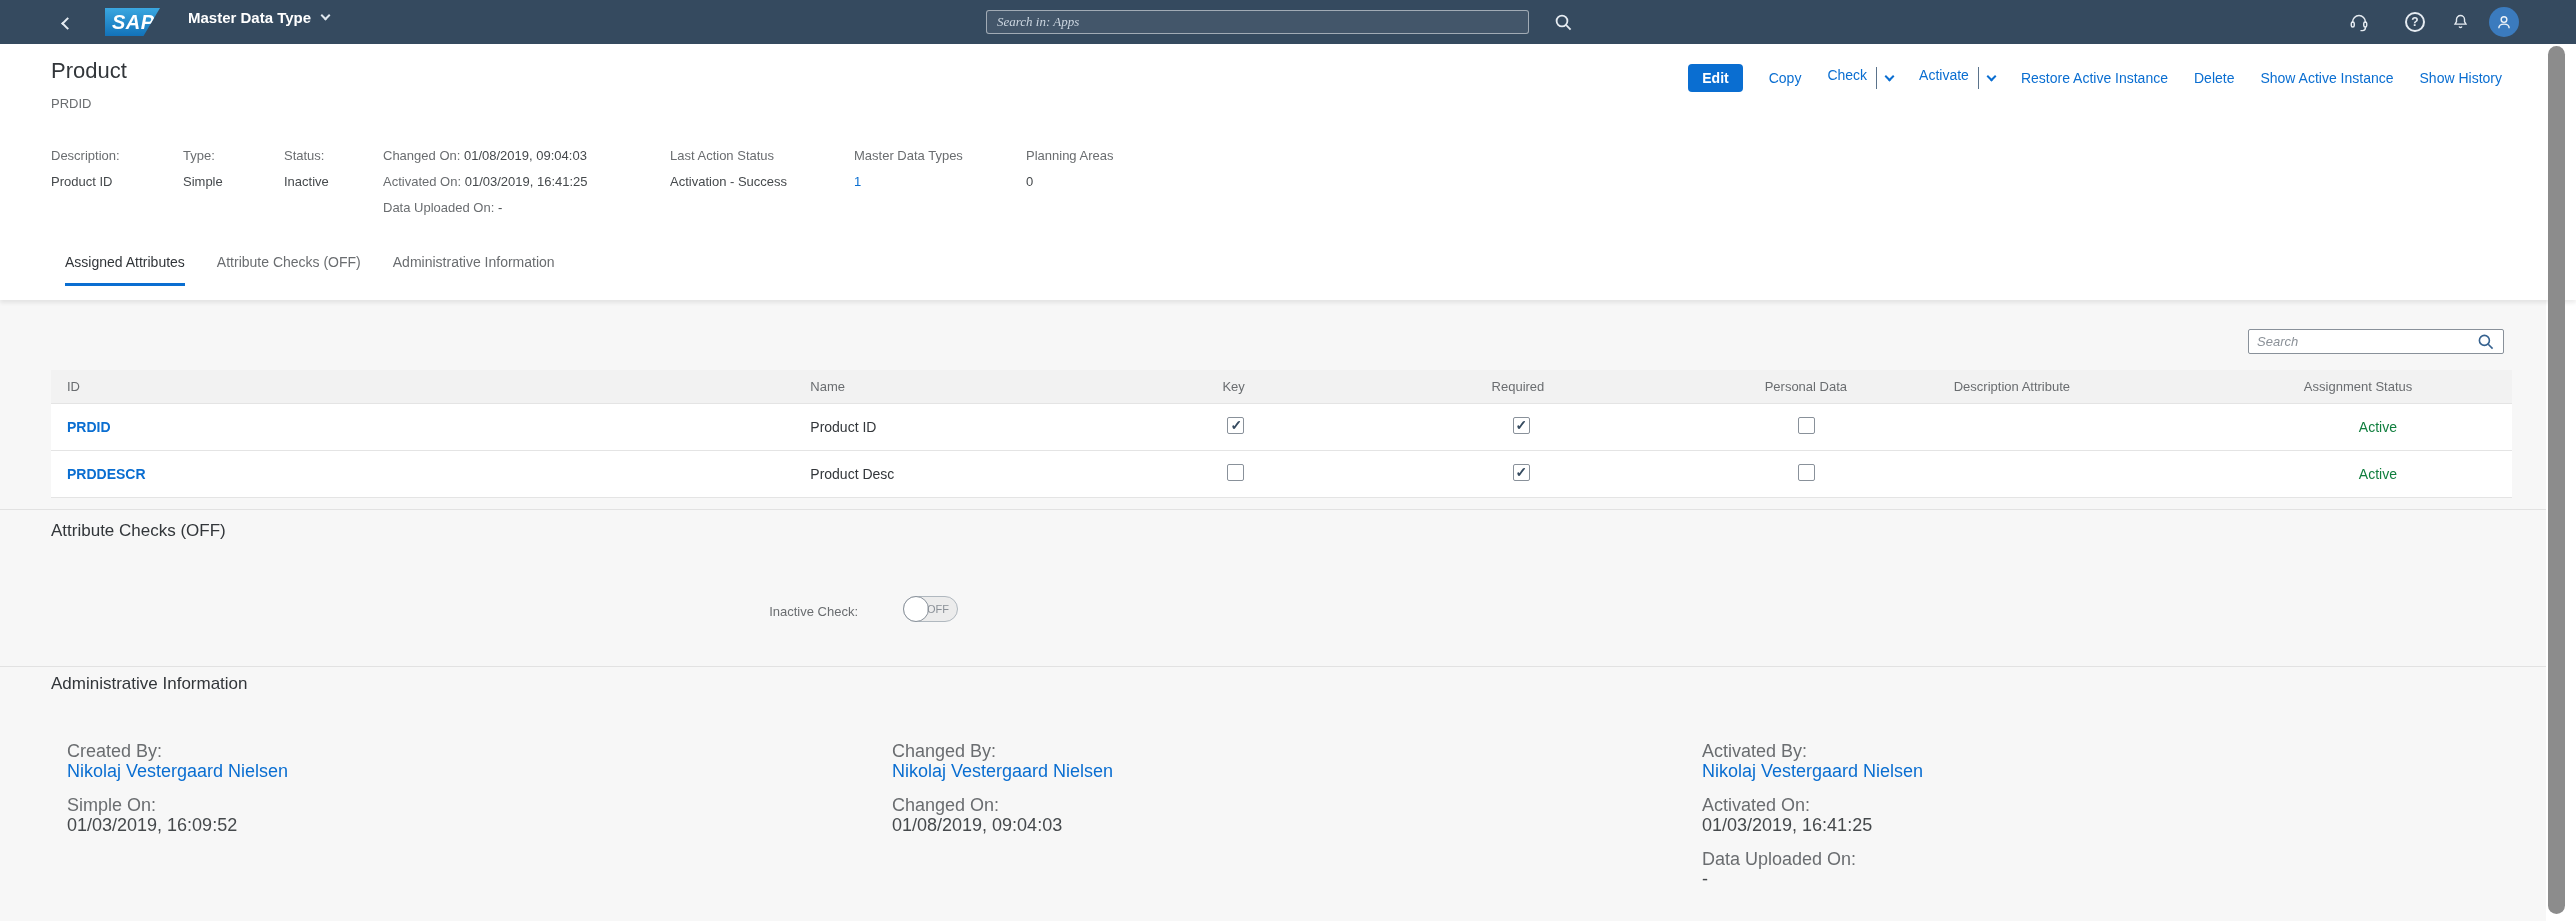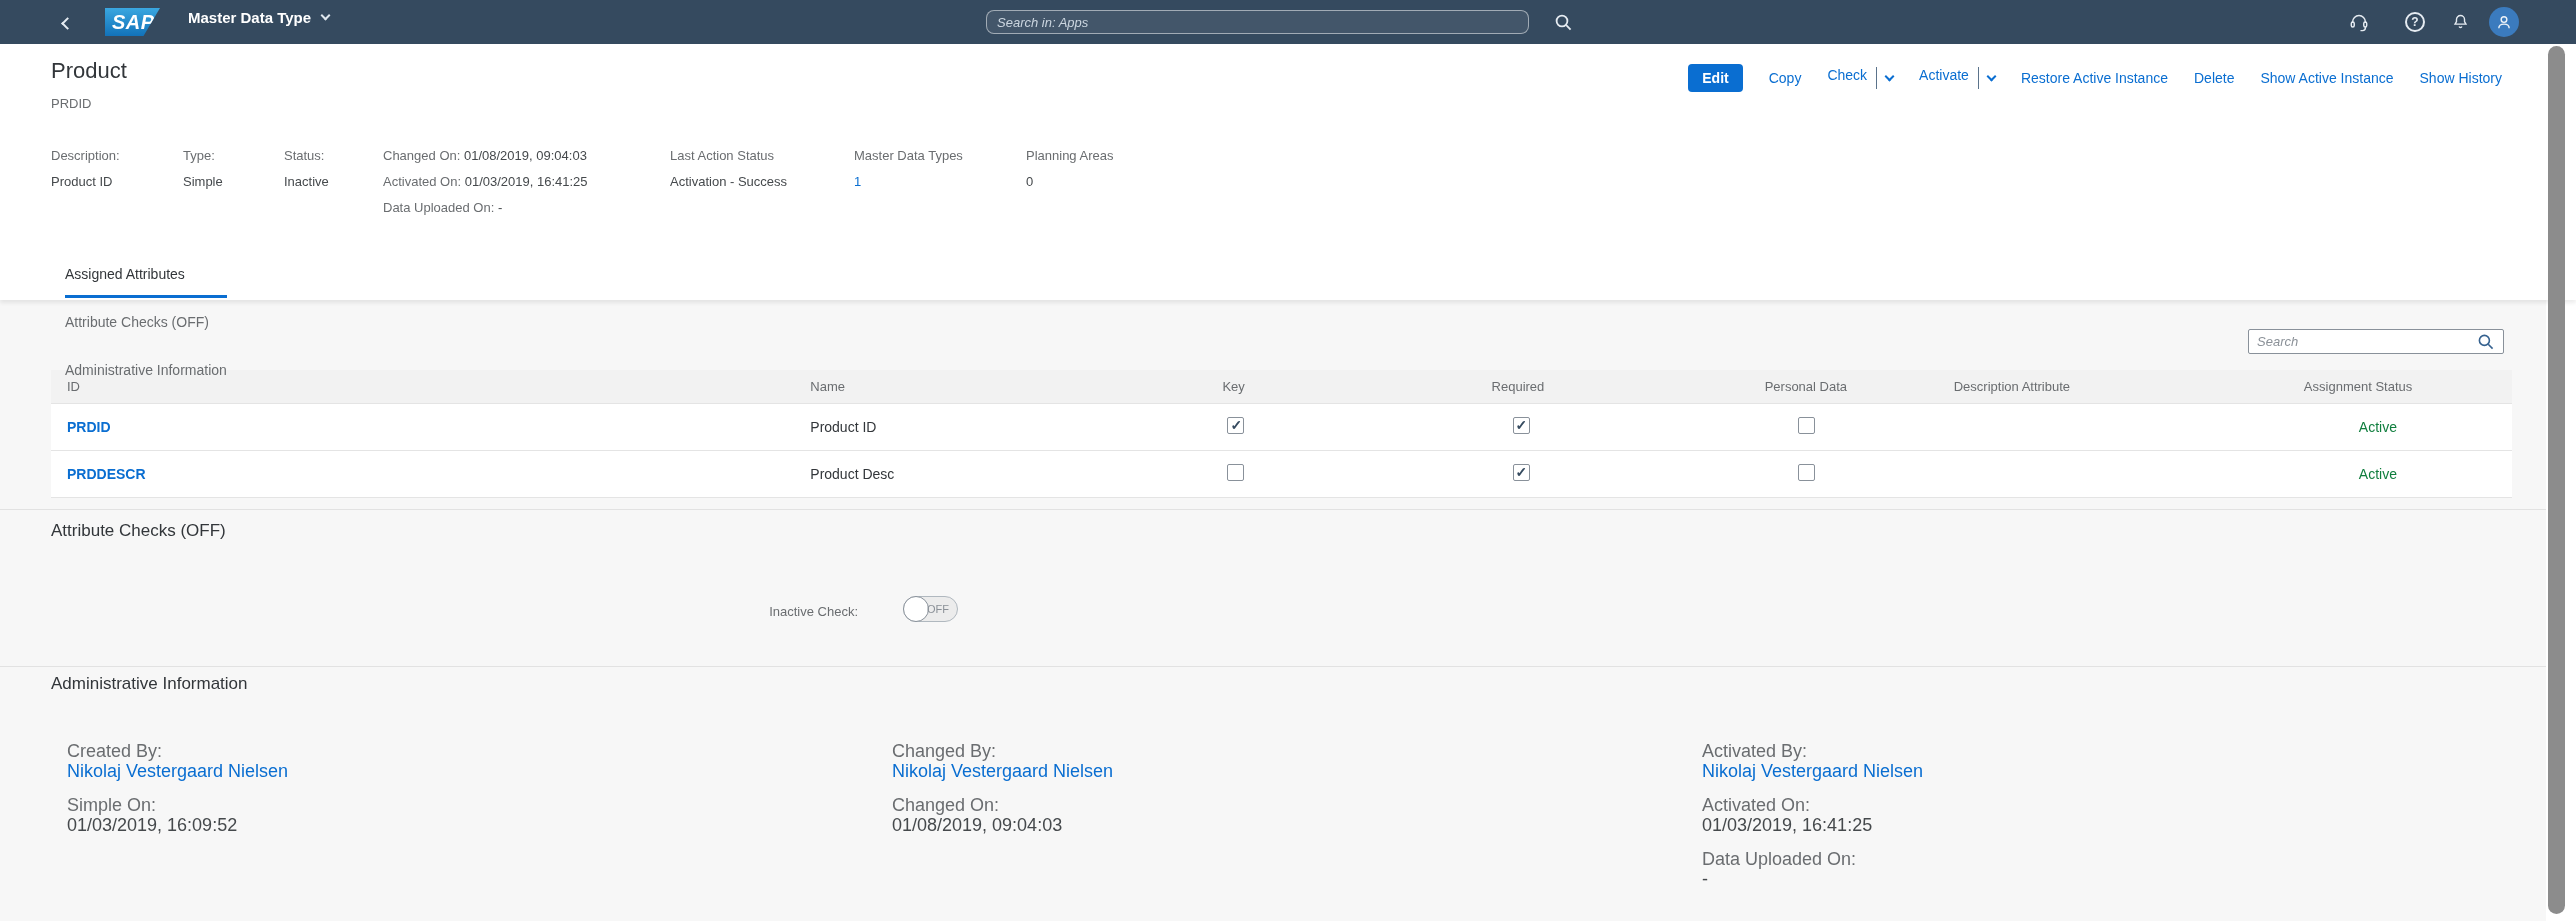--- a/index.html
+++ b/index.html
@@ -16,22 +16,22 @@
   .sap-logo { position:absolute; left:105px; top:8px; width:55px; height:28px;
               background:linear-gradient(180deg,#3aa7e0 0%,#1272b9 100%);
               clip-path:polygon(0 0,100% 0,70% 100%,0 100%);
               color:#fff; font-weight:bold; font-style:italic; font-size:20px;
               line-height:28px; padding-left:7px; letter-spacing:0.5px; }
   .shell-title-wrap { position:absolute; left:188px; top:0; height:34px; display:flex; align-items:center; gap:11px; cursor:pointer; }
   .shell-title { color:#fff; font-size:15px; font-weight:bold; }
   .shell-title-wrap .chev { color:#dfe7ee; width:7px; height:7px; border-width:2px; margin-top:-3px; }
   .shell-search { position:absolute; left:986px; top:10px; width:543px; height:24px;
                   background:rgba(255,255,255,0.07); border:1px solid rgba(255,255,255,0.5);
-                  border-radius:8px; color:#e8eef4; font-size:13px; padding:0 10px;
-                  font-family:Liberation Sans, sans-serif; }
+                  border-radius:3px; color:#e8eef4; font-size:13px; padding:0 10px;
+                  font-family:Liberation Serif, serif; }
   .shell-search::placeholder { color:#ccd6e0; font-style:italic; }
   .shell-iconbtn { position:absolute; top:0; height:44px; display:flex; align-items:center; justify-content:center;
                    background:none; border:none; cursor:pointer; color:#e6ecf2; }
   .icon-help-circle { width:20px; height:20px; border:2px solid #e6ecf2; border-radius:50%;
                       font-size:12px; font-weight:bold; color:#e6ecf2; display:flex;
                       align-items:center; justify-content:center; }
   .avatar-circle { width:30px; height:30px; border-radius:50%; background:#3b7bbe;
                    display:flex; align-items:center; justify-content:center; }
 
   
@@ -48,21 +48,21 @@
   .split .chev { color:#0a6ed1; width:7px; height:7px; margin-top:-4px; }
 
   .meta { position:absolute; left:0; top:99px; width:2576px; font-size:13px; }
   .mcol { position:absolute; top:0; line-height:26px; }
   .mlabel { color:#6a6d70; }
   .mval { color:#45494c; }
   .mline .mlabel, .mline .mval { display:inline; }
   a.link, .link { color:#0a6ed1; text-decoration:none; cursor:pointer; }
 
   
-  .tabs { position:absolute; left:65px; top:222px; display:flex; gap:16px;flex-direction:column; }
+  .tabs { position:absolute; left:65px; top:210px; display:flex; gap:32px; }
   .tab { font-size:14px; color:#6a6d70; padding-bottom:13px; cursor:pointer; border-bottom:3px solid transparent; }
   .tab.selected { color:#32363a; border-bottom:3px solid #0a6ed1; }
 
   
   .content { position:absolute; top:299px; left:0; width:2546px; height:622px; background:#f7f7f7; }
   .divider { position:absolute; left:0; width:2546px; height:1px; background:#e2e2e2; }
 
   .tbl-search { position:absolute; top:30px; right:42px; width:256px; height:25px;
                 background:#fff; border:1px solid #89919a; border-radius:2px;
                 display:flex; align-items:center; padding:0 8px; }

